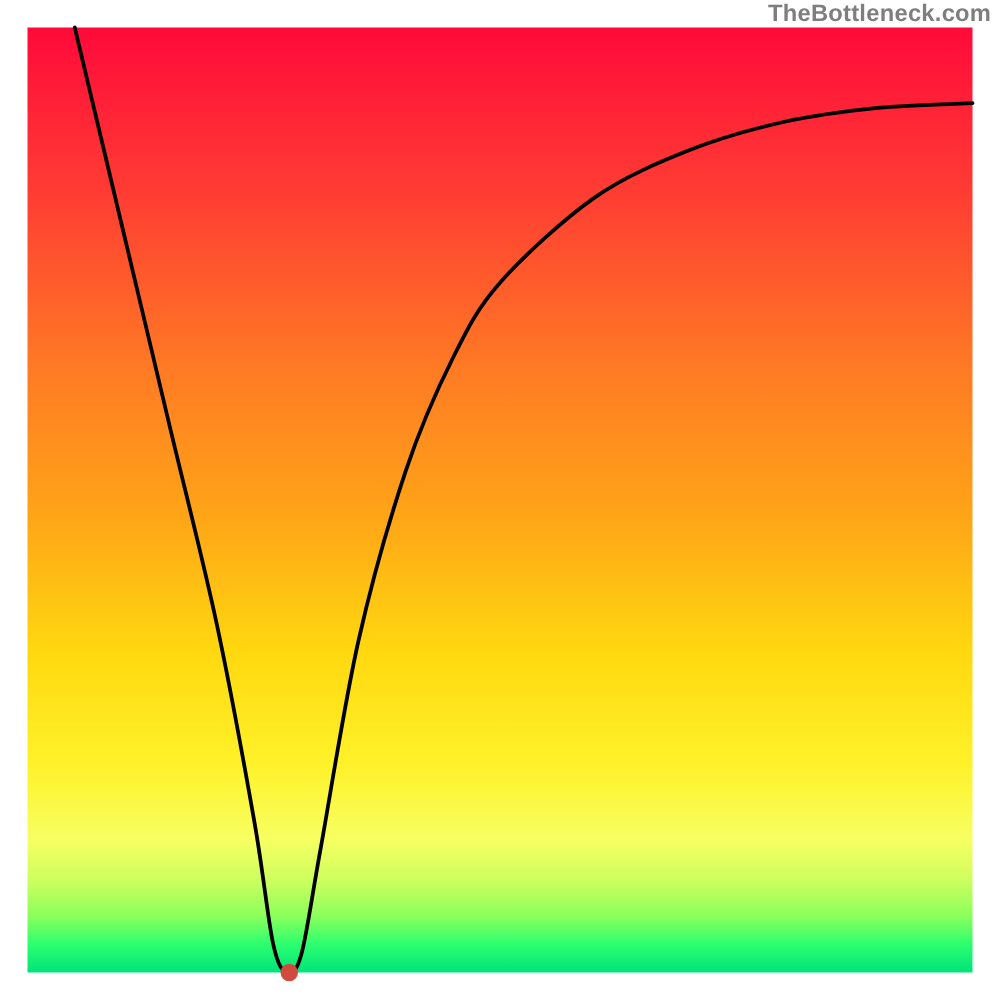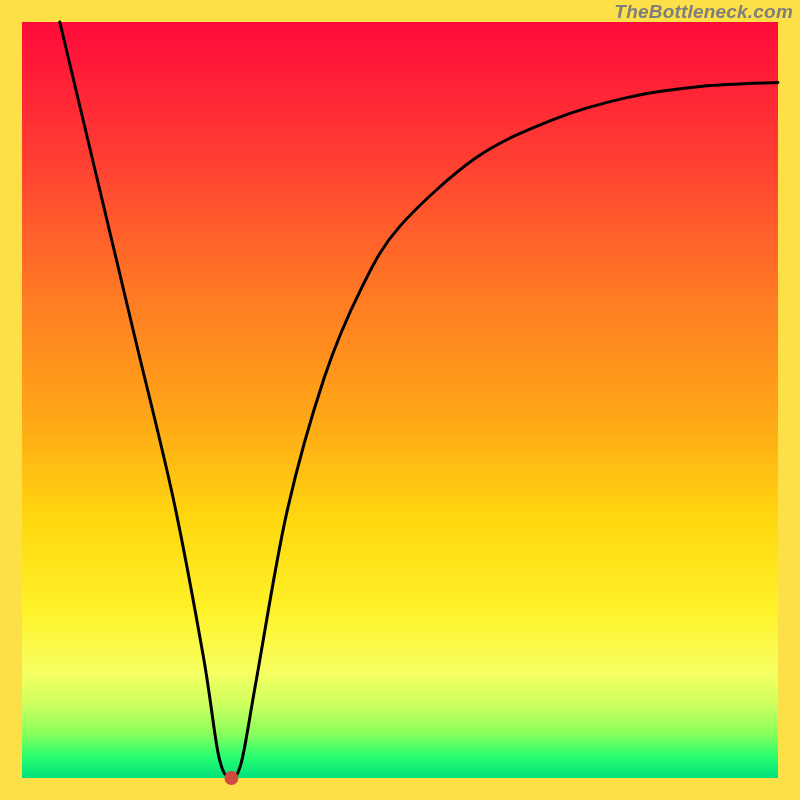--- a/index.html
+++ b/index.html
@@ -7,22 +7,21 @@
     padding: 0;
     width: 800px;
     height: 800px;
     background: #000;
     overflow: hidden;
   }
   .stage {
     position: relative;
     width: 800px;
     height: 800px;
-    background: #fde047;
-    font-style: italic;
+    background: #ffffff;
   }
   .plot-area {
     position: absolute;
     left: 22px;
     top: 22px;
     width: 756px;
     height: 756px;
     
     background: linear-gradient(
       to bottom,

